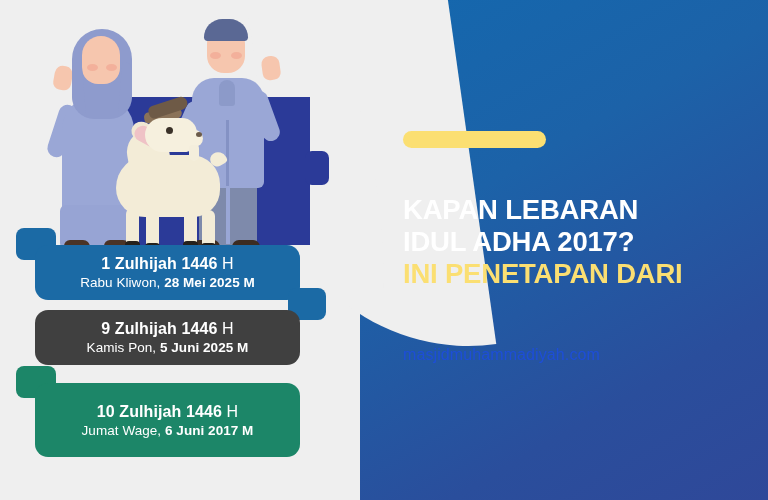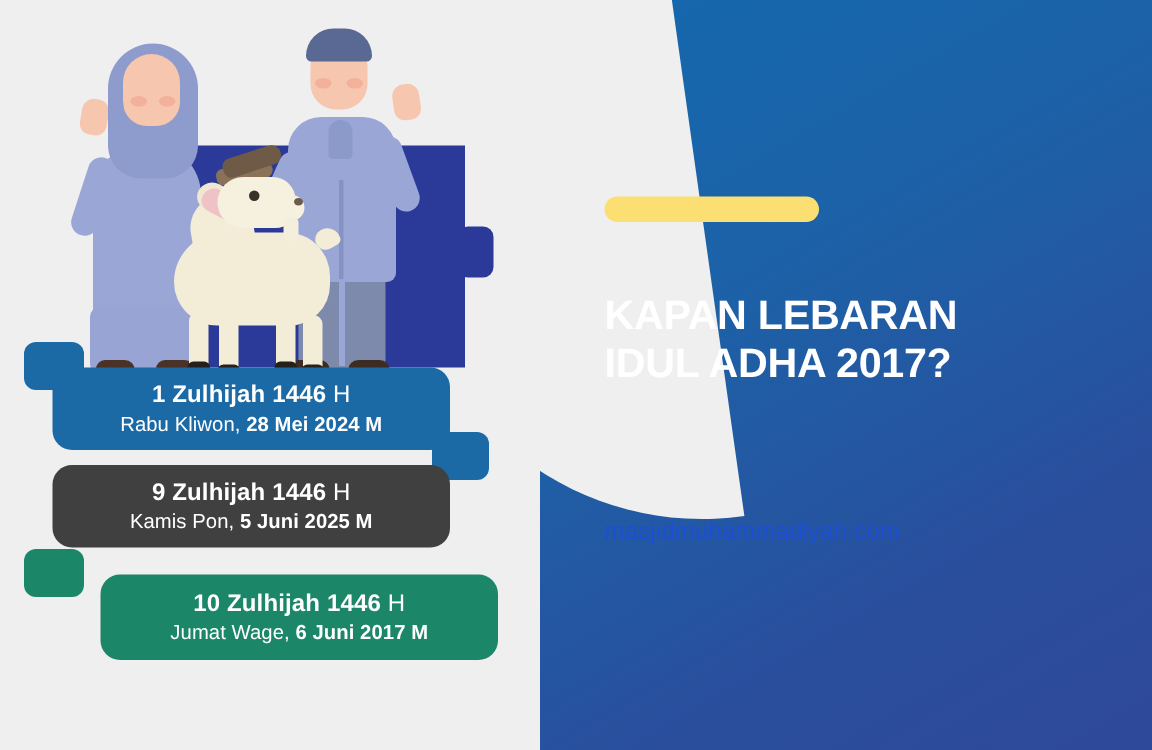--- a/index.html
+++ b/index.html
@@ -232,21 +232,21 @@
     display:flex;flex-direction:column;align-items:center;justify-content:center;
     text-align:center;
   }
   .card .line1{font-size:16px;font-weight:bold;letter-spacing:.1px;}
   .card .line1 .unit{font-weight:normal;}
   .card .line2{font-size:13.5px;margin-top:2px;letter-spacing:.05px;}
   .card .line2 b{font-weight:bold;}
 
   .card-1{left:35px;top:245px;width:265px;height:55px;background:#1B6AA5;}
   .card-2{left:35px;top:310px;width:265px;height:55px;background:#404040;}
-  .card-3{left:35px;top:383px;width:265px;height:57px;background:#1C8668;margin-left:32px;}
+  .card-3{left:35px;top:383px;width:265px;height:74px;background:#1C8668;}
 
   .tab{position:absolute;border-radius:8px;}
   .tab-1{left:16px;top:228px;width:40px;height:32px;background:#1B6AA5;}
   .tab-2{left:288px;top:288px;width:38px;height:32px;background:#1B6AA5;}
   .tab-3{left:16px;top:366px;width:40px;height:32px;background:#1C8668;}
 </style>
 </head>
 <body>
 
 <div id="poster">
@@ -254,20 +254,21 @@
   <div class="right-panel">
     <div class="curve-wedge"></div>
     <div class="curve-wedge2"></div>
   </div>
 
   <div class="accent-pill"></div>
 
   <div class="headline">
     <span class="hl-line hl-white">KAPAN LEBARAN</span>
     <span class="hl-line hl-white">IDUL ADHA 2017?</span>
+    <span class="hl-line hl-yellow">INI PENETAPAN DARI</span>
   </div>
 
   <div class="site-url">masjidmuhammadiyah.com</div>
 
   <div class="left-zone">
 
     <div class="navy-rect"></div>
     <div class="navy-tab"></div>
 
     <div class="illus">
@@ -322,21 +323,21 @@
     </div>
 
     <div class="tab tab-1"></div>
     <div class="card card-1">
       <div class="line1">
         <span>1 Zulhijah 1446</span>
         <span class="unit">H</span>
       </div>
       <div class="line2">
         <span>Rabu Kliwon,</span>
-        <b>28 Mei 2024 M</b>
+        <b>28 Mei 2025 M</b>
       </div>
     </div>
 
     <div class="tab tab-2"></div>
     <div class="card card-2">
       <div class="line1">
         <span>9 Zulhijah 1446</span>
         <span class="unit">H</span>
       </div>
       <div class="line2">

